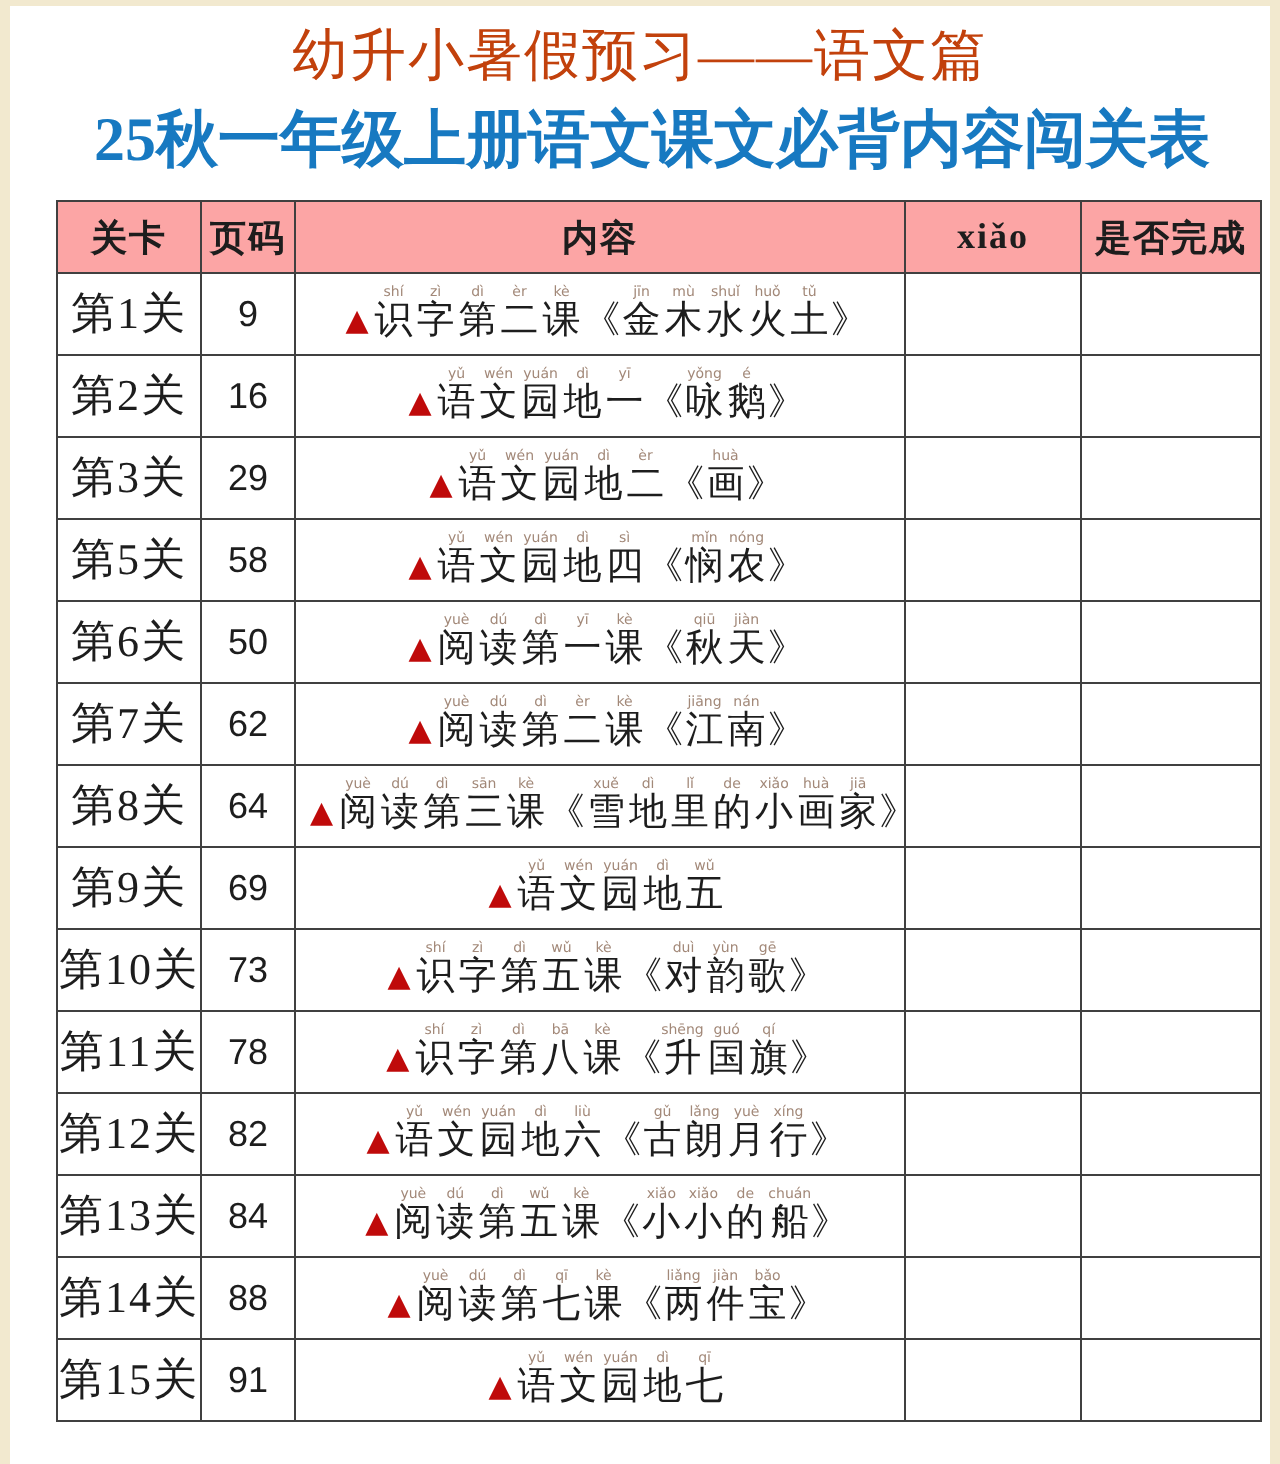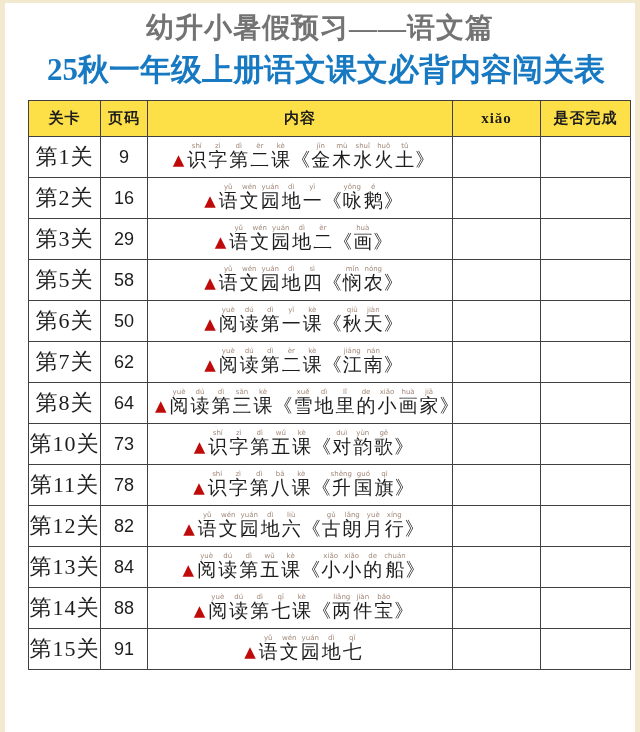--- a/index.html
+++ b/index.html
@@ -12,22 +12,22 @@
   
   .edge { position: absolute; background: #f2e9cf; z-index: 5; }
   .edge-left  { left: 0; top: 0; width: 5px;  height: 732px; }
   .edge-right { right: 0; top: 0; width: 5px; height: 732px; }
   .edge-top   { left: 0; top: 0; width: 640px; height: 3px; }
 
   .title1 {
     margin-top: 9px;
     text-align: center;
     font-size: 28px;
-    font-weight: bold;
-    color: #737373;
+    font-weight: normal;
+    color: #c2410c;
     letter-spacing: 1px;
   }
   .title2 {
     margin: 2px 0 9px;
     text-align: center;
     font-size: 31px;
     font-weight: bold;
     color: #1779c1;
     padding-left: 12px;
   }
@@ -39,23 +39,23 @@
     table-layout: fixed;
   }
   .checklist th, .checklist td {
     border: 1.5px solid #404040;
     text-align: center;
     vertical-align: middle;
     color: #1d1d1d;
     overflow: hidden;
   }
   .checklist th {
-    background: #fde047;
+    background: #fca5a5;
     height: 36px;
-    font-size: 15px;
+    font-size: 18px;
     font-weight: bold;
     letter-spacing: 1px;
   }
   .checklist td { height: 41px; }
   .c-level { font-size: 22px; letter-spacing: 1px; }
   .c-page  { font-size: 18px; font-family: "Liberation Sans", sans-serif; }
   .c-content {
     text-align: left;
     padding-left: 7px;
     white-space: nowrap;
@@ -149,20 +149,27 @@
         <td class="c-done"></td>
       </tr>
       <tr>
         <td class="c-level">第8关</td>
         <td class="c-page">64</td>
         <td class="c-content"><span class="tri">▲</span><span class="phrase"><ruby>阅<rt>yuè</rt></ruby><ruby>读<rt>dú</rt></ruby><ruby>第<rt>dì</rt></ruby><ruby>三<rt>sān</rt></ruby><ruby>课<rt>kè</rt></ruby><span class="brk">《</span><ruby>雪<rt>xuě</rt></ruby><ruby>地<rt>dì</rt></ruby><ruby>里<rt>lǐ</rt></ruby><ruby>的<rt>de</rt></ruby><ruby>小<rt>xiǎo</rt></ruby><ruby>画<rt>huà</rt></ruby><ruby>家<rt>jiā</rt></ruby><span class="brk">》</span></span></td>
         <td class="c-date"></td>
         <td class="c-done"></td>
       </tr>
       <tr>
+        <td class="c-level">第9关</td>
+        <td class="c-page">69</td>
+        <td class="c-content"><span class="tri">▲</span><span class="phrase"><ruby>语<rt>yǔ</rt></ruby><ruby>文<rt>wén</rt></ruby><ruby>园<rt>yuán</rt></ruby><ruby>地<rt>dì</rt></ruby><ruby>五<rt>wǔ</rt></ruby></span></td>
+        <td class="c-date"></td>
+        <td class="c-done"></td>
+      </tr>
+      <tr>
         <td class="c-level">第10关</td>
         <td class="c-page">73</td>
         <td class="c-content"><span class="tri">▲</span><span class="phrase"><ruby>识<rt>shí</rt></ruby><ruby>字<rt>zì</rt></ruby><ruby>第<rt>dì</rt></ruby><ruby>五<rt>wǔ</rt></ruby><ruby>课<rt>kè</rt></ruby><span class="brk">《</span><ruby>对<rt>duì</rt></ruby><ruby>韵<rt>yùn</rt></ruby><ruby>歌<rt>gē</rt></ruby><span class="brk">》</span></span></td>
         <td class="c-date"></td>
         <td class="c-done"></td>
       </tr>
       <tr>
         <td class="c-level">第11关</td>
         <td class="c-page">78</td>
         <td class="c-content"><span class="tri">▲</span><span class="phrase"><ruby>识<rt>shí</rt></ruby><ruby>字<rt>zì</rt></ruby><ruby>第<rt>dì</rt></ruby><ruby>八<rt>bā</rt></ruby><ruby>课<rt>kè</rt></ruby><span class="brk">《</span><ruby>升<rt>shēng</rt></ruby><ruby>国<rt>guó</rt></ruby><ruby>旗<rt>qí</rt></ruby><span class="brk">》</span></span></td>

